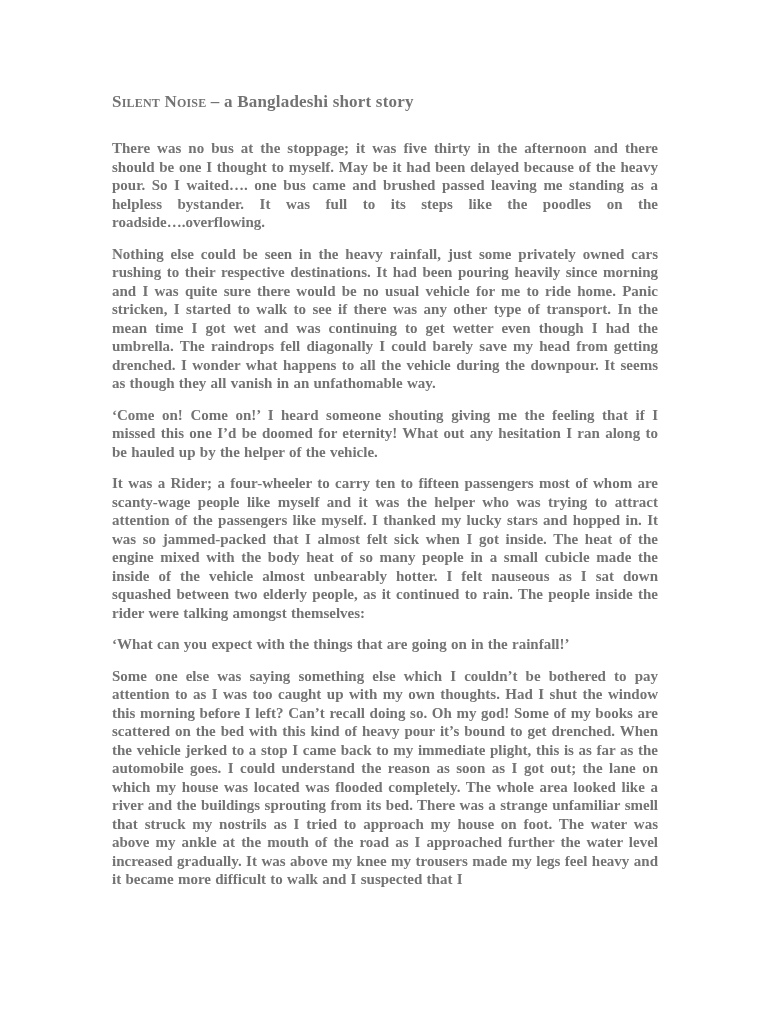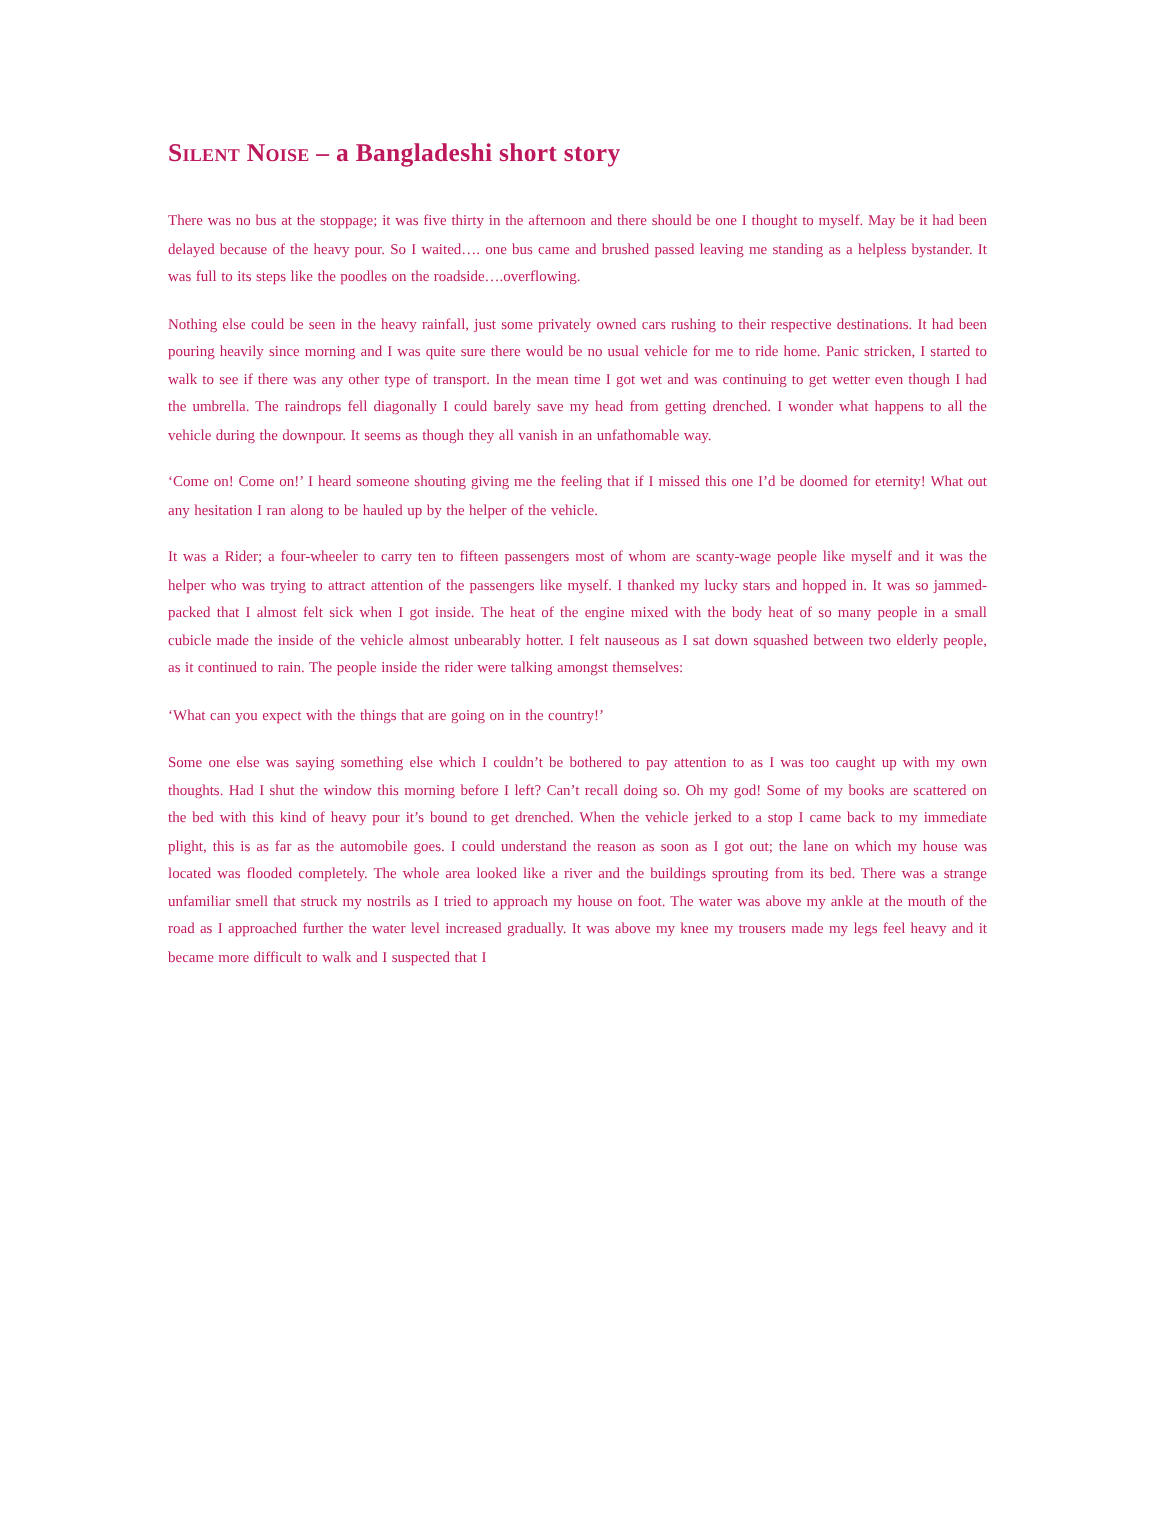--- a/index.html
+++ b/index.html
@@ -10,54 +10,55 @@
   .page {
     position: relative;
     width: 768px;
     height: 1024px;
     margin: 0 auto;
     background: #ffffff;
     box-sizing: border-box;
     padding: 92px 110px 0 112px;
     overflow: hidden;
     font-family: "Liberation Serif", "DejaVu Serif", serif;
-    color: #be185d;
+    color: #737373;
   }
   .doc-title {
     font-size: 17px;
     font-weight: bold;
     margin: 0 0 27px 0;
     letter-spacing: 0.2px;
   }
   .doc-title .smallcaps {
     font-variant: small-caps;
   }
   .author {
     font-size: 17px;
     font-weight: bold;
     margin: 0 0 24px 0;
   }
   .story p {
-    font-size: 10px;
+    font-size: 15px;
     line-height: 18.5px;
     text-align: justify;
     margin: 0 0 13px 0;
     word-spacing: 0.5px;
+    font-weight: bold;
   }
 </style>
 </head>
 <body>
 
 <div class="page">
 
   <h1 class="doc-title"><span class="smallcaps">Silent Noise</span><span> – a Bangladeshi short story</span></h1>
 
 
   <div class="story">
     <p>There was no bus at the stoppage; it was five thirty in the afternoon and there should be one I thought to myself. May be it had been delayed because of the heavy pour. So I waited…. one bus came and brushed passed leaving me standing as a helpless bystander. It was full to its steps like the poodles on the roadside….overflowing.</p>
     <p>Nothing else could be seen in the heavy rainfall, just some privately owned cars rushing to their respective destinations. It had been pouring heavily since morning and I was quite sure there would be no usual vehicle for me to ride home. Panic stricken, I started to walk to see if there was any other type of transport. In the mean time I got wet and was continuing to get wetter even though I had the umbrella. The raindrops fell diagonally I could barely save my head from getting drenched. I wonder what happens to all the vehicle during the downpour. It seems as though they all vanish in an unfathomable way.</p>
     <p>‘Come on!  Come on!’ I heard someone shouting giving me the feeling that if I missed this one I’d be doomed for eternity! What out any hesitation I ran along to be hauled up by the helper of the vehicle.</p>
     <p>It was a Rider; a four-wheeler to carry ten to fifteen passengers most of whom are scanty-wage people like myself and it was the helper who was trying to attract attention of the passengers like myself. I thanked my lucky stars and hopped in. It was so jammed-packed that I almost felt sick when I got inside. The heat of the engine mixed with the body heat of so many people in a small cubicle made the inside of the vehicle almost unbearably hotter. I felt nauseous as I sat down squashed between two elderly people, as it continued to rain. The people inside the rider were talking amongst themselves:</p>
-    <p>‘What can you expect with the things that are going on in the country!’</p>
+    <p>‘What can you expect with the things that are going on in the rainfall!’</p>
     <p>Some one else was saying something else which I couldn’t be bothered to pay attention to as I was too caught up with my own thoughts. Had I shut the window this morning before I left? Can’t recall doing so. Oh my god! Some of my books are scattered on the bed with this kind of heavy pour it’s bound to get drenched. When the vehicle jerked to a stop I came back to my immediate plight, this is as far as the automobile goes. I could understand the reason as soon as I got out; the lane on which my house was located was flooded completely. The whole area looked like a river and the buildings sprouting from its bed. There was a strange unfamiliar smell that struck my nostrils as I tried to approach my house on foot. The water was above my ankle at the mouth of the road as I approached further the water level increased gradually. It was above my knee my trousers made my legs feel heavy and it became more difficult to walk and I suspected that I</p>
   </div>
 
 </div>
 
 </body></html>

